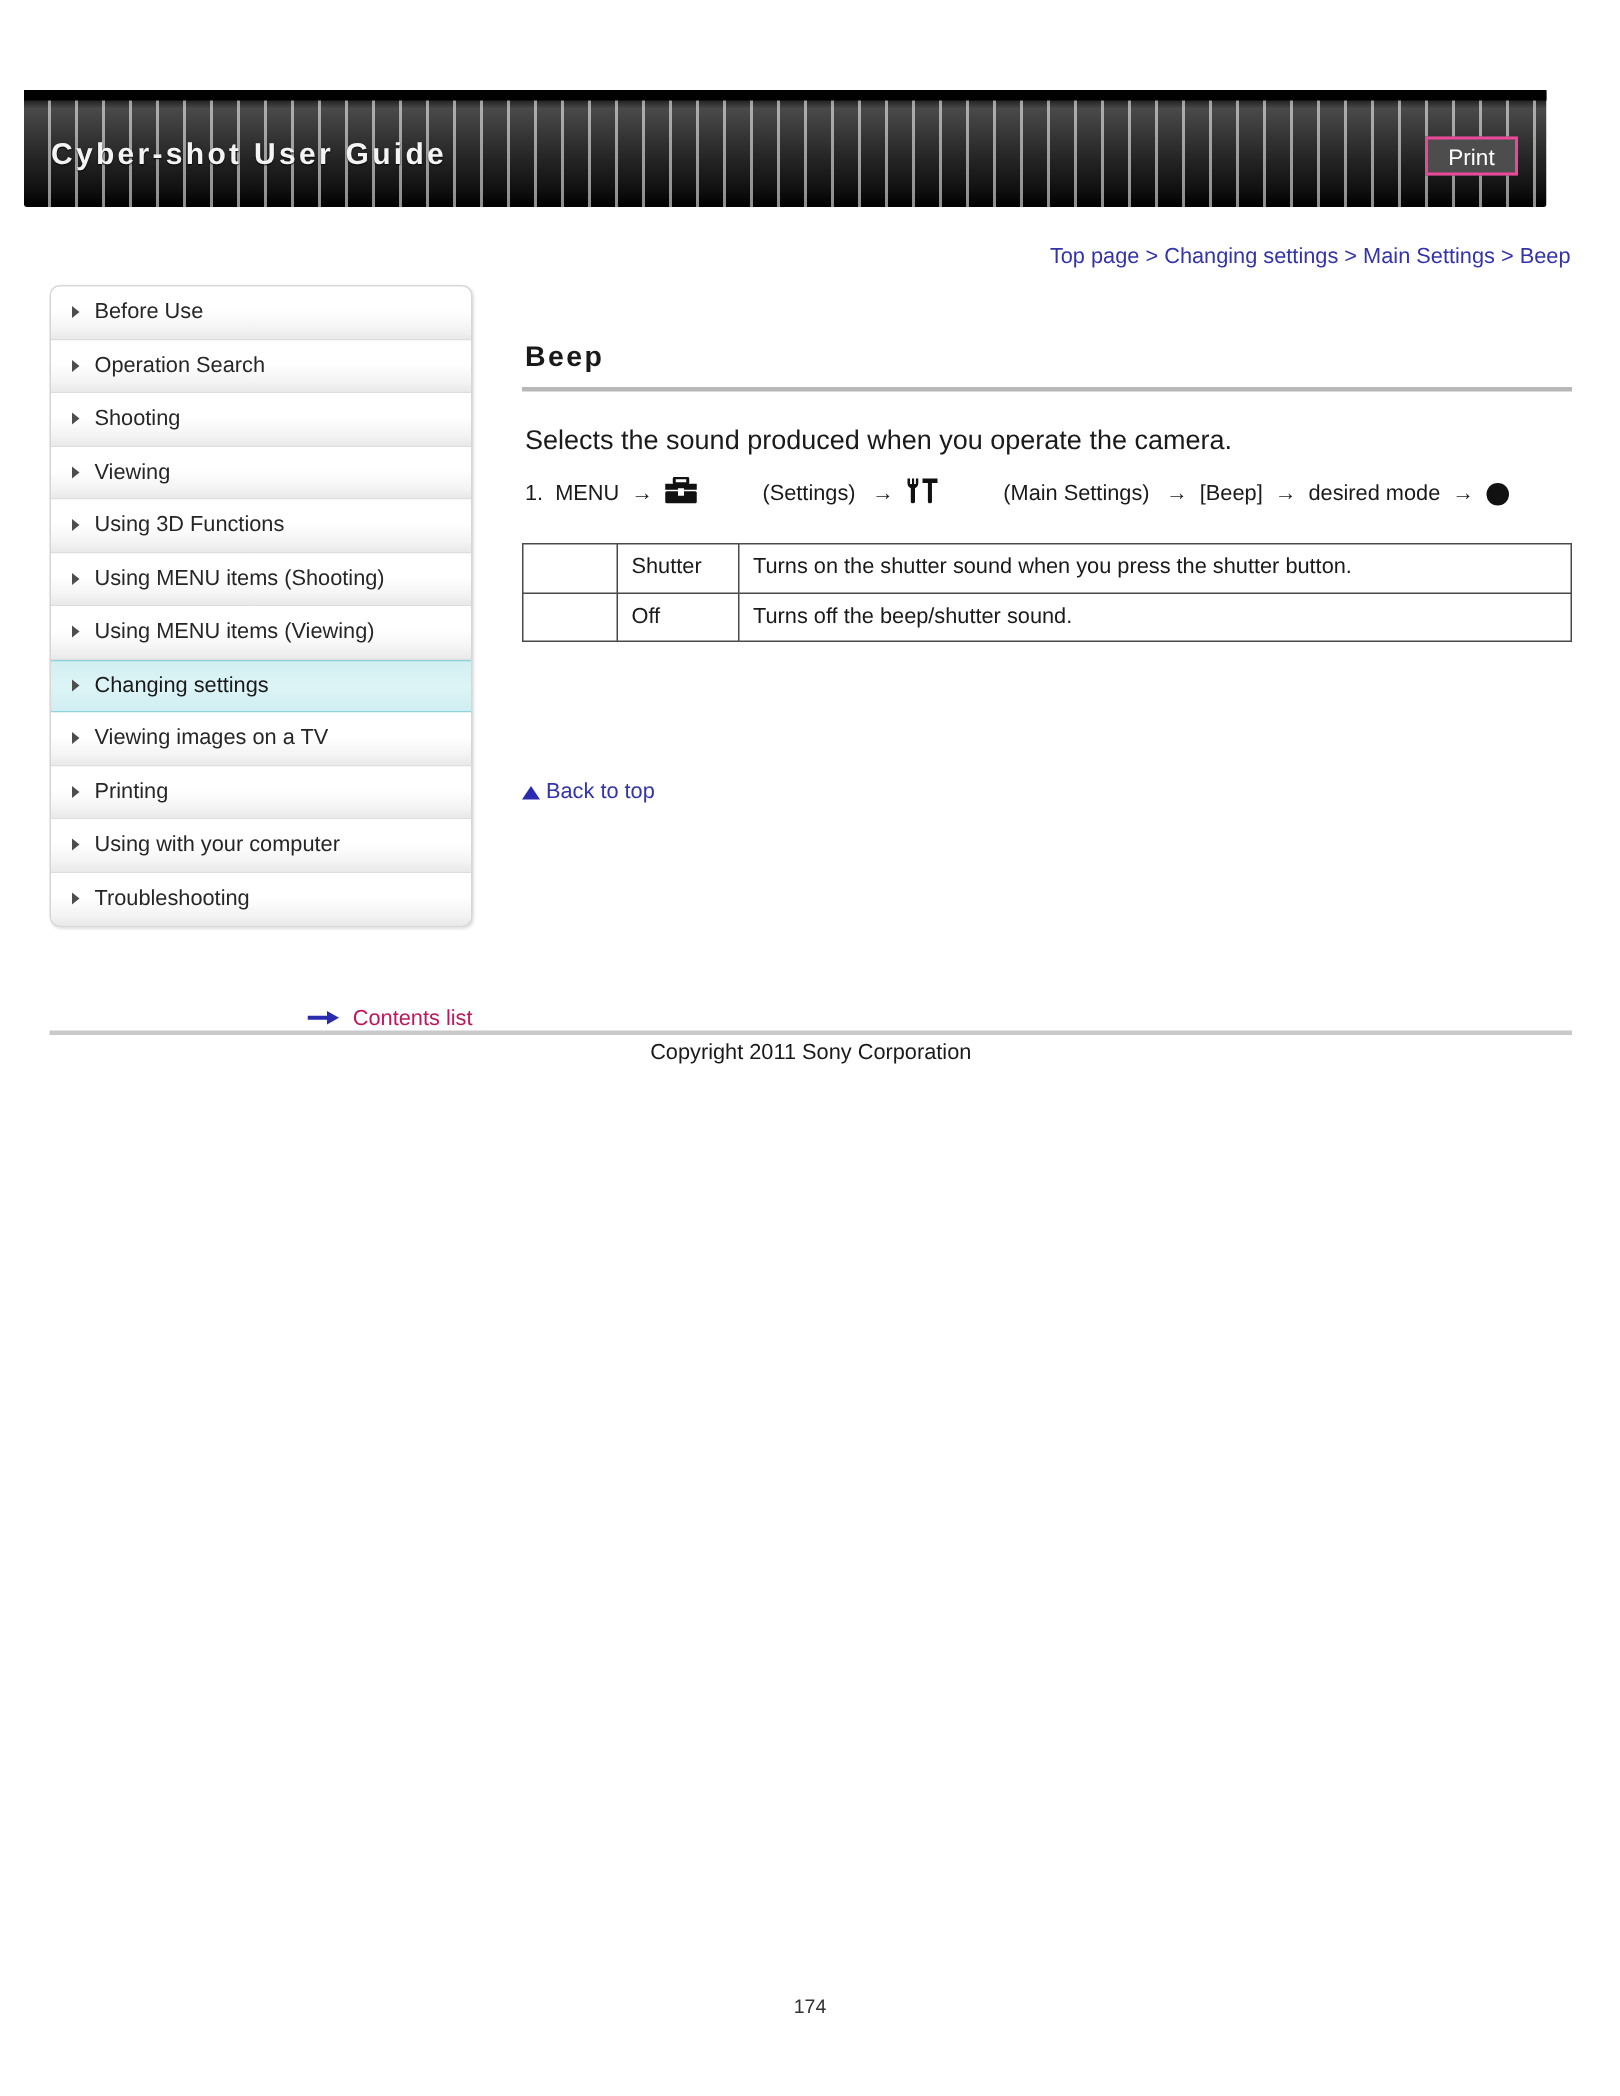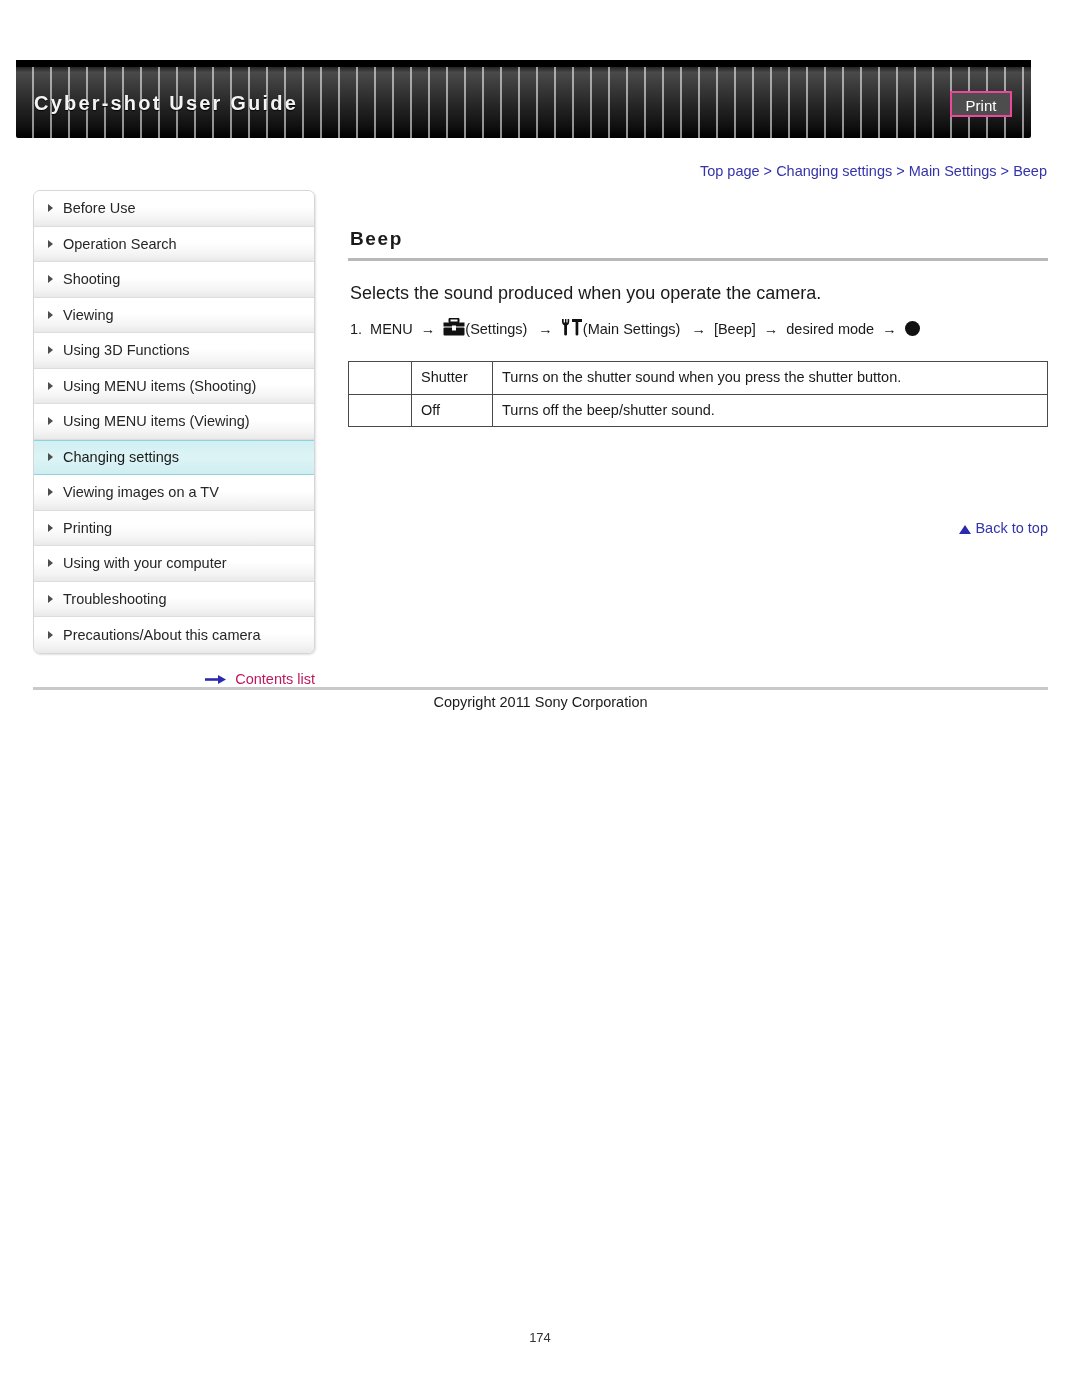--- a/index.html
+++ b/index.html
@@ -203,21 +203,21 @@
   .step-arrow {
     display: inline-block;
     margin: 0 8px;
     flex: 0 0 auto;
   }
   .icon-settings, .icon-tools {
     display: inline-block;
     vertical-align: -3px;
     flex: 0 0 auto;
   }
-  .step-gap { margin-right: 3px; }
+  .step-gap { margin-right: 3px; margin-left: 43px; }
   .bullet-dot {
     display: inline-block;
     width: 15px;
     height: 15px;
     border-radius: 50%;
     background: #111111;
     flex: 0 0 auto;
   }
 
   
@@ -236,21 +236,20 @@
   }
   td.col-mark { width: 44px; text-align: center; padding: 4px; }
   td.col-name { width: 62px; padding-left: 10px; }
   td.col-desc { padding-left: 11px; }
 
   .back-to-top {
     position: absolute;
     left: 348px;
     top: 520px;
     width: 700px;
-    text-align: right;
     font-size: 14.5px;
     color: #3333aa;
     cursor: pointer;
   }
   .top-tri {
     display: inline-block;
     width: 0; height: 0;
     border-left: 6px solid transparent;
     border-right: 6px solid transparent;
     border-bottom: 9px solid #2b2bb0;
@@ -342,24 +341,20 @@
       <span class="nav-arrow"></span>
       <span>Printing</span>
     </div>
     <div class="nav-item">
       <span class="nav-arrow"></span>
       <span>Using with your computer</span>
     </div>
     <div class="nav-item">
       <span class="nav-arrow"></span>
       <span>Troubleshooting</span>
-    </div>
-    <div class="nav-item">
-      <span class="nav-arrow"></span>
-      <span>Precautions/About this camera</span>
     </div>
   </div>
 
   <div class="contents-list">
     <span class="contents-arrow">
       <svg width="22" height="11" viewBox="0 0 22 11">
         <line x1="0" y1="5.5" x2="15" y2="5.5" stroke="#2b2bb0" stroke-width="2.6"></line>
         <polygon points="13,1 21,5.5 13,10" fill="#2b2bb0"></polygon>
       </svg>
     </span>

